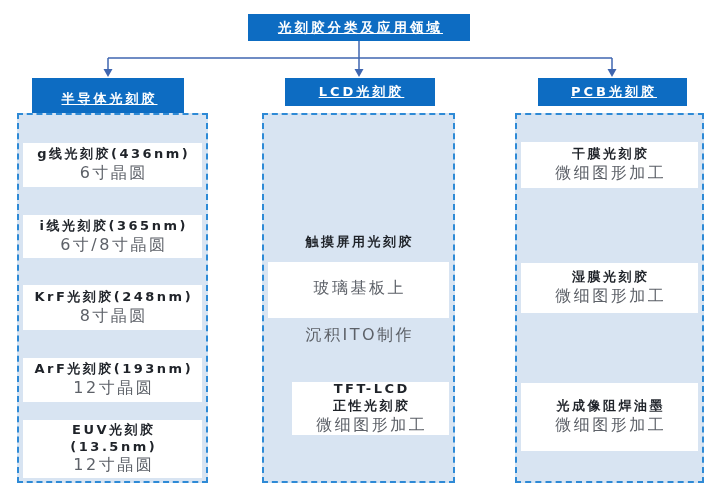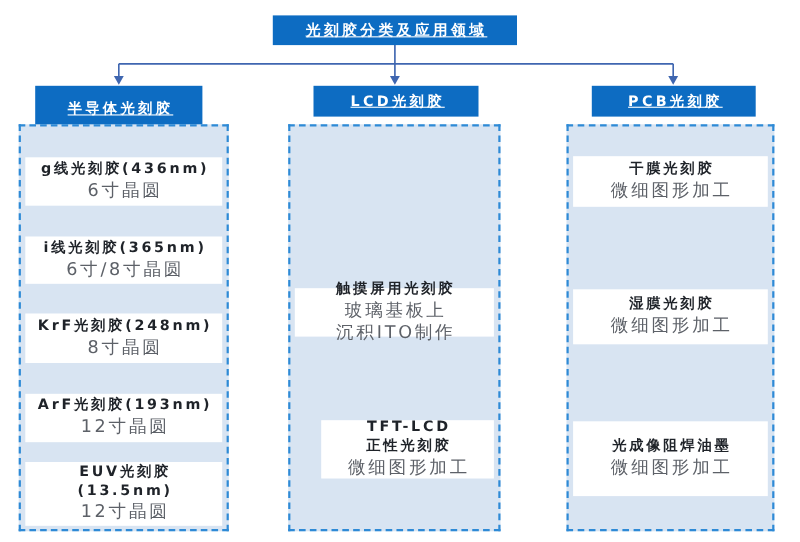--- a/index.html
+++ b/index.html
@@ -28,21 +28,21 @@
     position:absolute;left:4px;right:4px;background:#ffffff;
     display:flex;flex-direction:column;align-items:center;justify-content:center;
     text-align:center;
   }
   .t{font-weight:700;font-size:13px;color:#1f2329;letter-spacing:2.5px;text-indent:2.5px;line-height:1.3;}
   .s{font-weight:400;font-size:16px;color:#5d6168;letter-spacing:2.5px;text-indent:2.5px;line-height:1.3;}
   
   .g1-i1{top:28px;height:44px;} .g1-i2{top:100px;height:43px;} .g1-i3{top:170px;height:45px;}
   .g1-i4{top:243px;height:44px;} .g1-i5{top:305px;height:58px;}
   
-  .g2-i1{top:27px;height:45px;} .g2-i2{top:147px;height:44px;} .g2-i3{top:267px;height:53px;margin-left:24px;}
+  .g2-i1{top:27px;height:45px;} .g2-i2{top:147px;height:56px;gap:27px;} .g2-i3{top:267px;height:53px;margin-left:24px;}
   
   .g3-i1{top:27px;height:46px;} .g3-i2{top:148px;height:50px;} .g3-i3{top:268px;height:68px;}
 </style>
 </head>
 <body>
 
 <div class="canvas">
 
   <svg class="connectors" viewBox="0 0 727 493" xmlns="http://www.w3.org/2000/svg">
     <g stroke="#3f66b0" stroke-width="1.5" fill="none">

